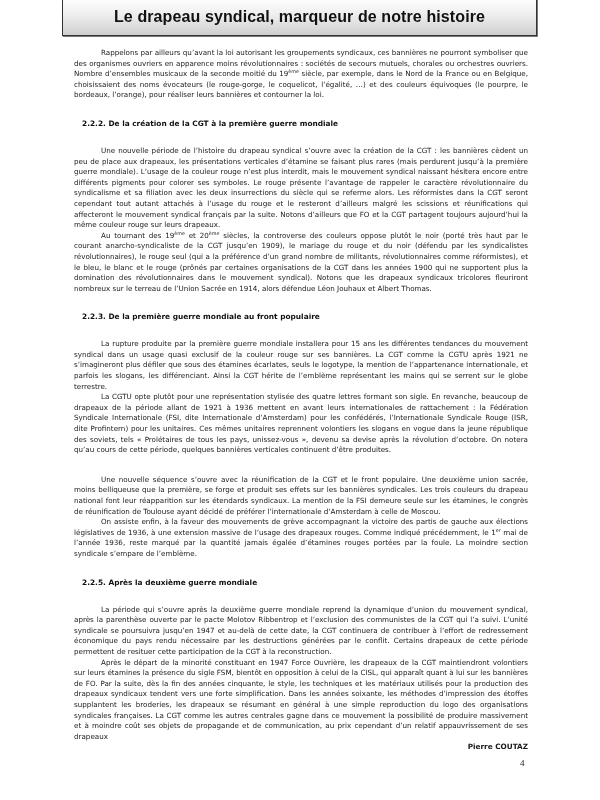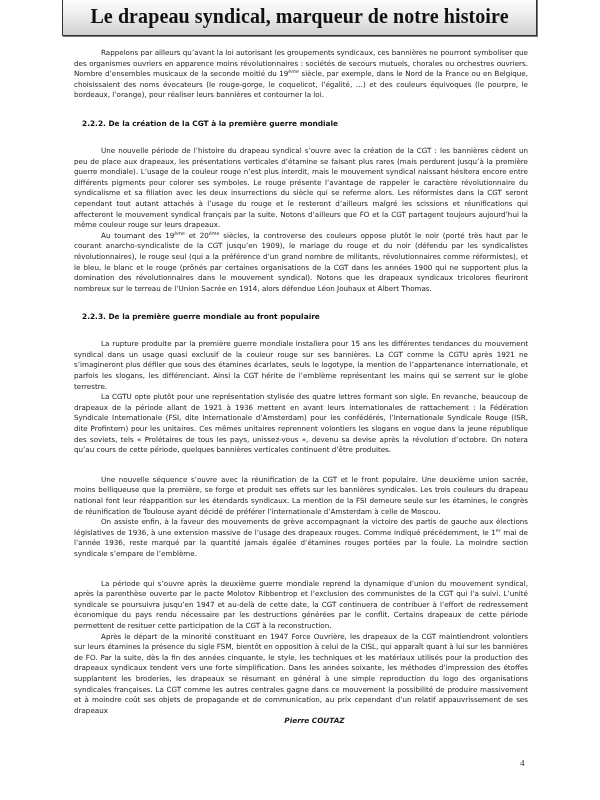--- a/index.html
+++ b/index.html
@@ -5,38 +5,38 @@
     html, body { margin: 0; padding: 0; background: #ffffff; }
     body { width: 600px; height: 800px; position: relative; overflow: hidden; }
     .title-box {
       position: absolute; left: 62px; top: -2px; width: 473px; height: 37px;
       border: 1px solid #333; border-top: none;
       background: linear-gradient(to bottom, #ffffff 0%, #eeeeee 45%, #cfcfcf 100%);
       box-shadow: 1px 1px 0 #777;
       display: flex; align-items: center; justify-content: center;
     }
     .title-box h1 {
-      margin: 0; font-family: Liberation Serif, serif; font-weight: bold;
-      font-size: 20px; color: #111; letter-spacing: 0.1px; white-space: nowrap;
+      margin: 0; font-family: Liberation Sans, sans-serif; font-weight: bold;
+      font-size: 16px; color: #111; letter-spacing: 0.1px; white-space: nowrap;
     }
     .content {
       position: absolute; left: 74px; top: 48px; width: 454px;
       font-family: "DejaVu Sans", sans-serif; font-size: 7.15px; line-height: 10.6px;
       color: #1a1a1a; text-align: justify;
     }
     .content p { margin: 0; text-indent: 27px; hyphens: manual; }
     .content h2 {
       margin: 8px; font-family: "DejaVu Sans", sans-serif; font-weight: bold;
       font-size: 7.4px; line-height: 10px; color: #111; text-align: left;
     }
     .gap-sec { height: 10px; }
     .gap-h { height: 9px; }
     sup { font-size: 4.8px; line-height: 0; vertical-align: 3px; }
     .signature {
-      text-align: center; font-weight: bold; font-size: 7.3px; line-height: 9px; margin: 0; font-style: italic;
+      text-align: right; font-weight: bold; font-size: 7.3px; line-height: 9px; margin: 0;
     }
     .page-number {
       position: absolute; left: 520px; top: 758px;
       font-family: "Liberation Serif", serif; font-size: 9px; color: #222;
     }
   </style>
 </head>
 <body>
 
 <div class="title-box">
@@ -57,19 +57,20 @@
   <div class="gap-h"></div>
   <p>La rupture produite par la première guerre mondiale installera pour 15 ans les différentes tendances du mouvement syndical dans un usage quasi exclusif de la couleur rouge sur ses bannières. La CGT comme la CGTU après 1921 ne s’imagineront plus défiler que sous des étamines écarlates, seuls le logotype, la mention de l’appartenance internationale, et parfois les slogans, les différenciant. Ainsi la CGT hérite de l’emblème représentant les mains qui se serrent sur le globe terrestre.</p>
   <p>La CGTU opte plutôt pour une représentation stylisée des quatre lettres formant son sigle. En re­vanche, beaucoup de drapeaux de la période allant de 1921 à 1936 mettent en avant leurs internationales de rattachement : la Fédération Syndicale Internationale (FSI, dite Internationale d’Amsterdam) pour les confé­dérés, l’Internationale Syndicale Rouge (ISR, dite Profintern) pour les unitaires. Ces mêmes unitaires repren­nent volontiers les slogans en vogue dans la jeune république des soviets, tels « Prolétaires de tous les pays, unissez-vous », devenu sa devise après la révolution d’octobre. On notera qu’au cours de cette période, quelques bannières verticales continuent d’être produites.</p>
 
   <div class="gap-sec"></div>
   <div class="gap-h"></div>
   <p>Une nouvelle séquence s’ouvre avec la réunification de la CGT et le front populaire. Une deuxième union sacrée, moins belliqueuse que la première, se forge et produit ses effets sur les bannières syndicales. Les trois couleurs du drapeau national font leur réapparition sur les étendards syndicaux. La mention de la FSI demeure seule sur les étamines, le congrès de réunification de Toulouse ayant décidé de préférer l’internatio­nale d’Amsterdam à celle de Moscou.</p>
   <p><span>On assiste enfin, à la faveur des mouvements de grève accompagnant la victoire des partis de gauche aux élections législatives de 1936, à une extension massive de l’usage des drapeaux rouges. Comme indiqué précédemment, le 1</span><sup>er</sup><span> mai de l’année 1936, reste marqué par la quantité jamais égalée d’étamines rouges portées par la foule. La moindre section syndicale s’empare de l’emblème.</span></p>
 
   <div class="gap-sec"></div>
+  <h2>2.2.5. Après la deuxième guerre mondiale</h2>
   <div class="gap-h"></div>
   <p>La période qui s’ouvre après la deuxième guerre mondiale reprend la dynamique d’union du mouve­ment syndical, après la parenthèse ouverte par le pacte Molotov Ribbentrop et l’exclusion des communistes de la CGT qui l’a suivi. L’unité syndicale se poursuivra jusqu’en 1947 et au-delà de cette date, la CGT continuera de contribuer à l’effort de redressement économique du pays rendu nécessaire par les destructions générées par le conflit. Certains drapeaux de cette période permettent de resituer cette participation de la CGT à la re­construction.</p>
   <p>Après le départ de la minorité constituant en 1947 Force Ouvrière, les drapeaux de la CGT maintien­dront volontiers sur leurs étamines la présence du sigle FSM, bientôt en opposition à celui de la CISL, qui ap­paraît quant à lui sur les bannières de FO. Par la suite, dès la fin des années cinquante, le style, les techniques et les matériaux utilisés pour la production des drapeaux syndicaux tendent vers une forte simplification. Dans les années soixante, les méthodes d’impression des étoffes supplantent les broderies, les drapeaux se résu­mant en général à une simple reproduction du logo des organisations syndicales françaises. La CGT comme les autres centrales gagne dans ce mouvement la possibilité de produire massivement et à moindre coût ses objets de propagande et de communication, au prix cependant d’un relatif appauvrissement de ses drapeaux</p>
   <p class="signature">Pierre COUTAZ</p>
 </div>
 
 <div class="page-number">4</div>
 
 </body></html>

